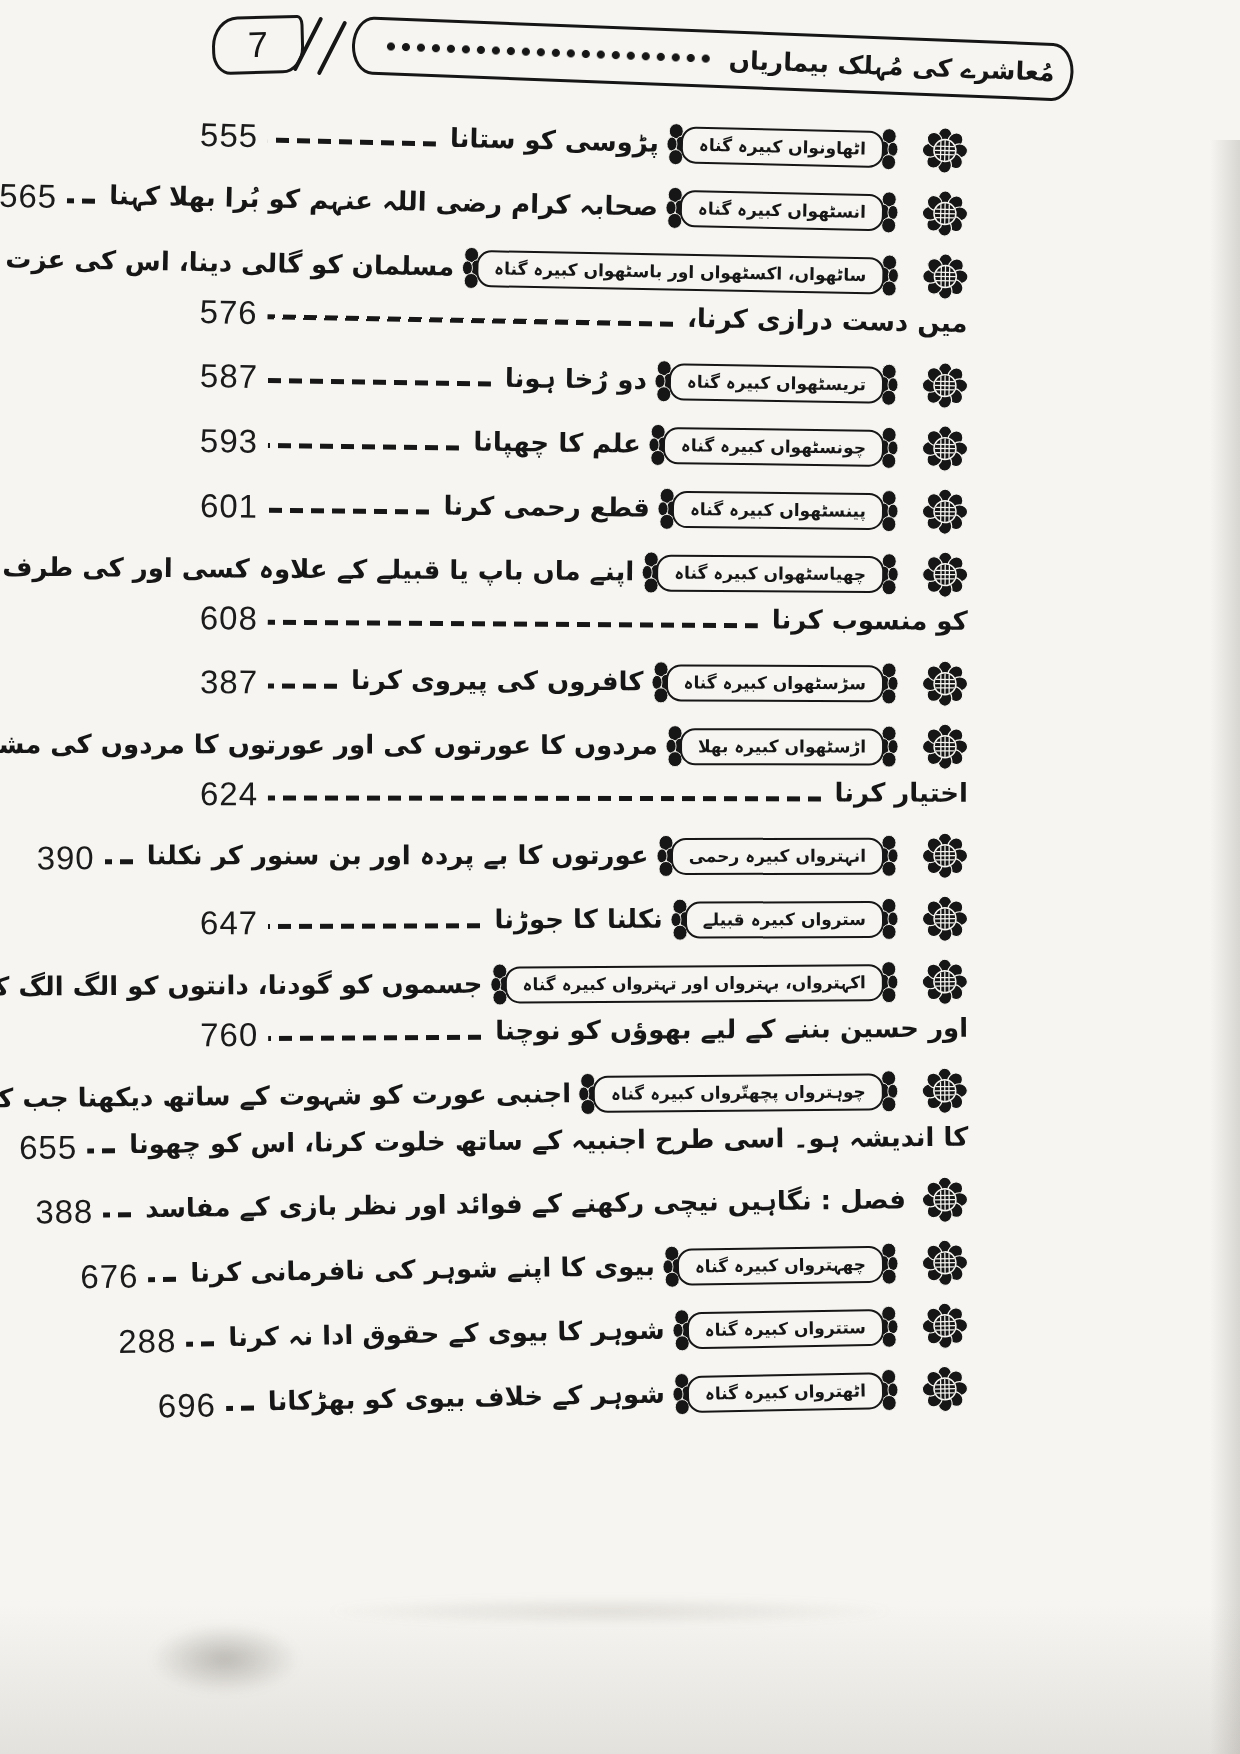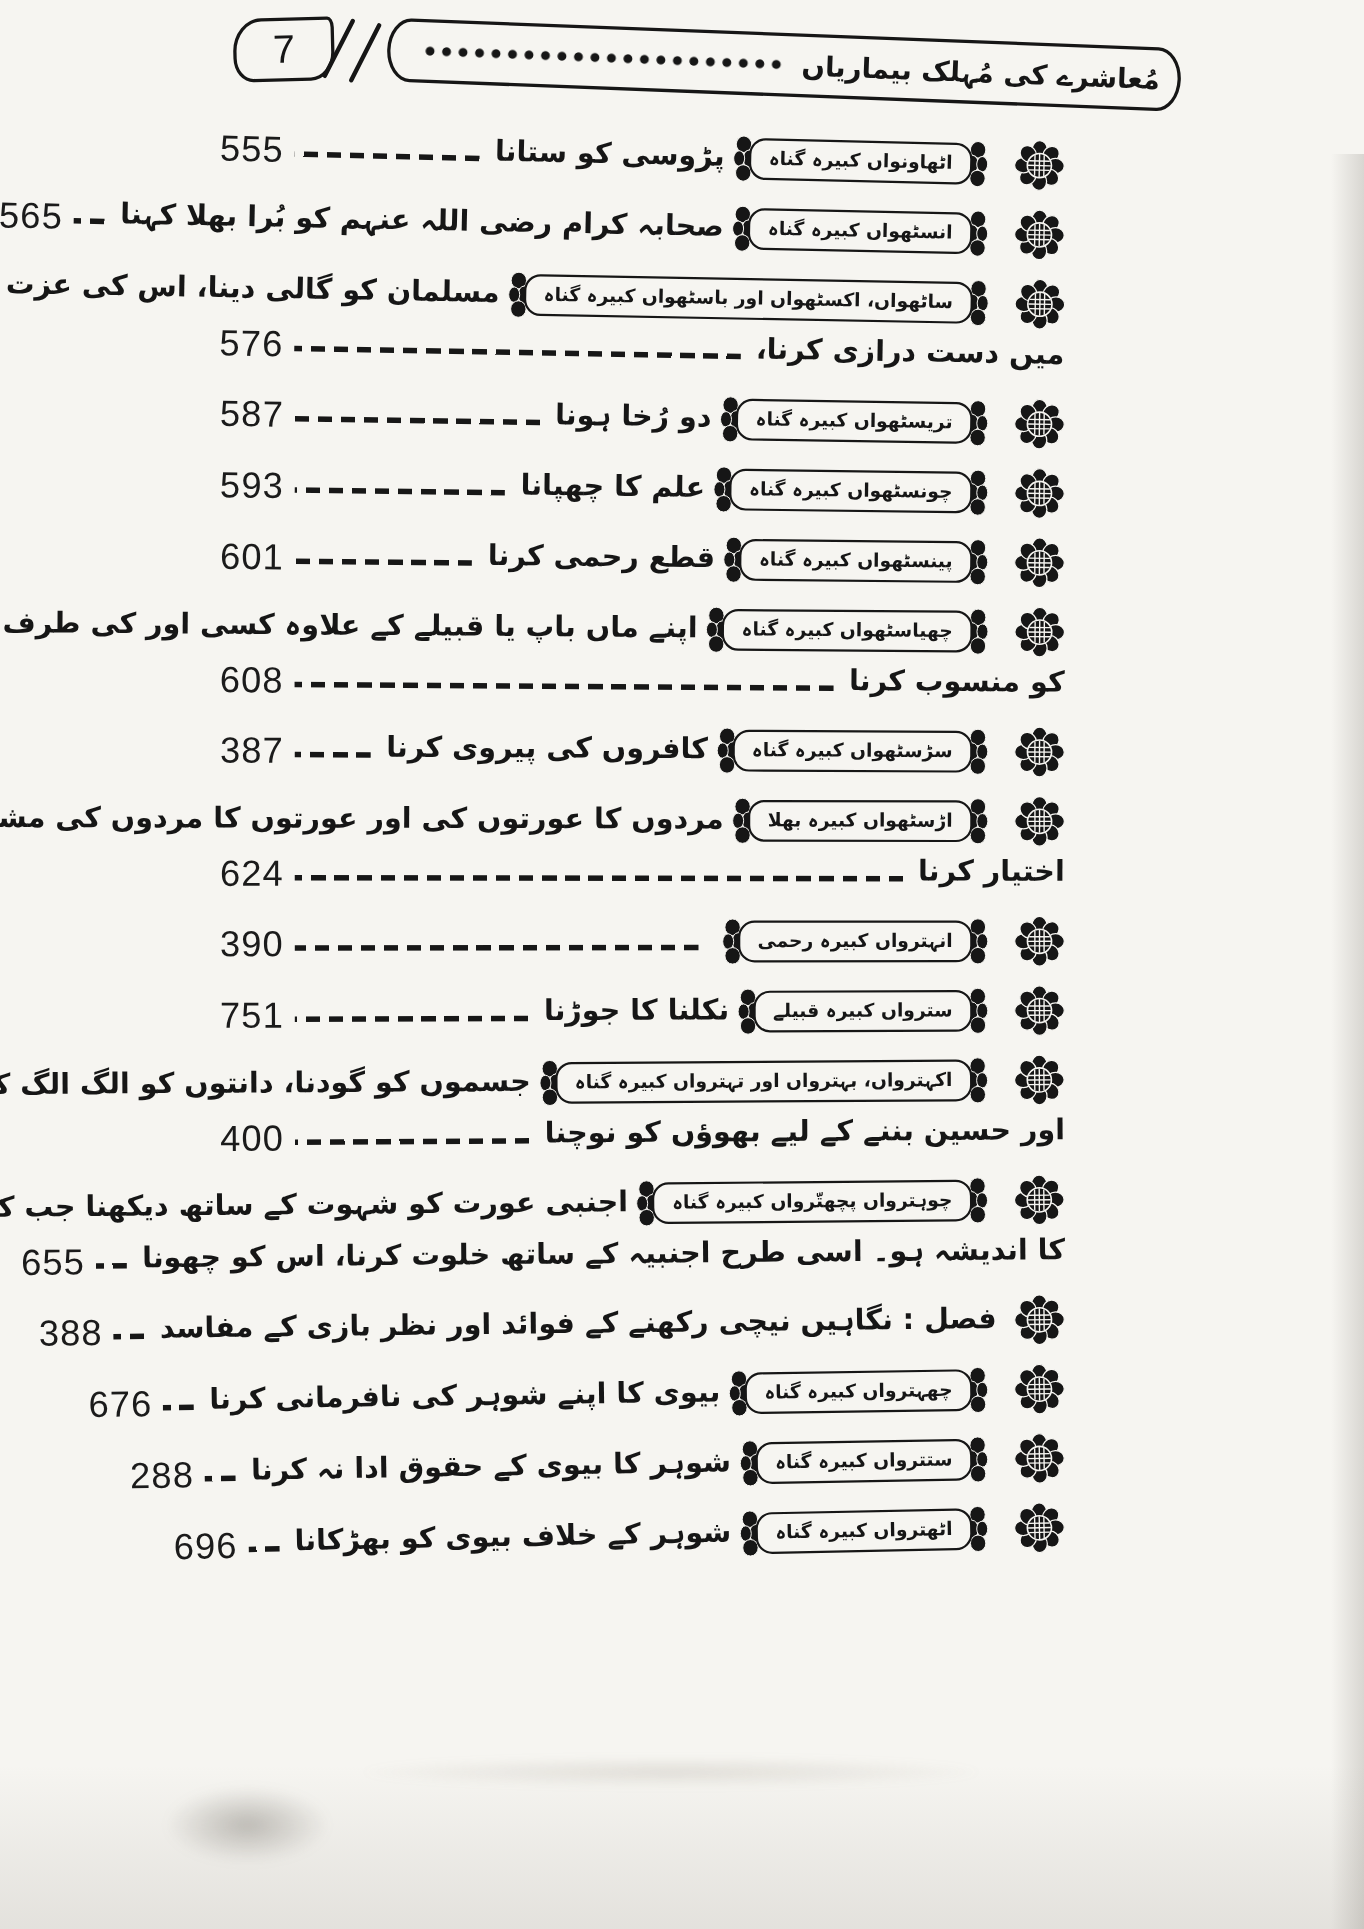--- a/index.html
+++ b/index.html
@@ -646,20 +646,21 @@
           <svg viewBox="0 0 22 42" aria-hidden="true">
             <g fill="#161616" stroke="#f6f5f1" stroke-width="0.9">
               <ellipse cx="11" cy="8" rx="7" ry="7.5"></ellipse>
               <ellipse cx="6" cy="21" rx="5.5" ry="8"></ellipse>
               <ellipse cx="15" cy="21" rx="5" ry="7"></ellipse>
               <ellipse cx="11" cy="34" rx="7" ry="7.5"></ellipse>
             </g>
           </svg>
         </span>
       </span>
+      <span class="title">عورتوں کا بے پردہ اور بن سنور کر نکلنا</span>
       <span class="leader"></span>
       <span class="num">390</span>
     </div>
 
   </div>
 
   <div class="entry" style="transform: rotate(-0.2deg);">
     <div class="line">
       <span class="rosette">
         <svg viewBox="0 0 44 44" aria-hidden="true">
@@ -703,21 +704,21 @@
               <ellipse cx="11" cy="8" rx="7" ry="7.5"></ellipse>
               <ellipse cx="6" cy="21" rx="5.5" ry="8"></ellipse>
               <ellipse cx="15" cy="21" rx="5" ry="7"></ellipse>
               <ellipse cx="11" cy="34" rx="7" ry="7.5"></ellipse>
             </g>
           </svg>
         </span>
       </span>
       <span class="title">نکلنا کا جوڑنا</span>
       <span class="leader"></span>
-      <span class="num">751</span>
+      <span class="num">647</span>
     </div>
 
   </div>
 
   <div class="entry" style="transform: rotate(-0.35deg);">
     <div class="line">
       <span class="rosette">
         <svg viewBox="0 0 44 44" aria-hidden="true">
           <g fill="#161616" stroke="#f6f5f1" stroke-width="1.1">
             <ellipse cx="22" cy="8" rx="6.6" ry="7.6"></ellipse>
@@ -763,21 +764,21 @@
             </g>
           </svg>
         </span>
       </span>
       <span class="title">جسموں کو گودنا، دانتوں کو الگ الگ کرنا</span>
 
     </div>
     <div class="line line2">
       <span class="title">اور حسین بننے کے لیے بھوؤں کو نوچنا</span>
       <span class="leader"></span>
-      <span class="num">400</span>
+      <span class="num">760</span>
     </div>
   </div>
 
   <div class="entry" style="transform: rotate(-0.51deg);">
     <div class="line">
       <span class="rosette">
         <svg viewBox="0 0 44 44" aria-hidden="true">
           <g fill="#161616" stroke="#f6f5f1" stroke-width="1.1">
             <ellipse cx="22" cy="8" rx="6.6" ry="7.6"></ellipse>
             <ellipse cx="22" cy="8" rx="6.6" ry="7.6" transform="rotate(45 22 22)"></ellipse>

